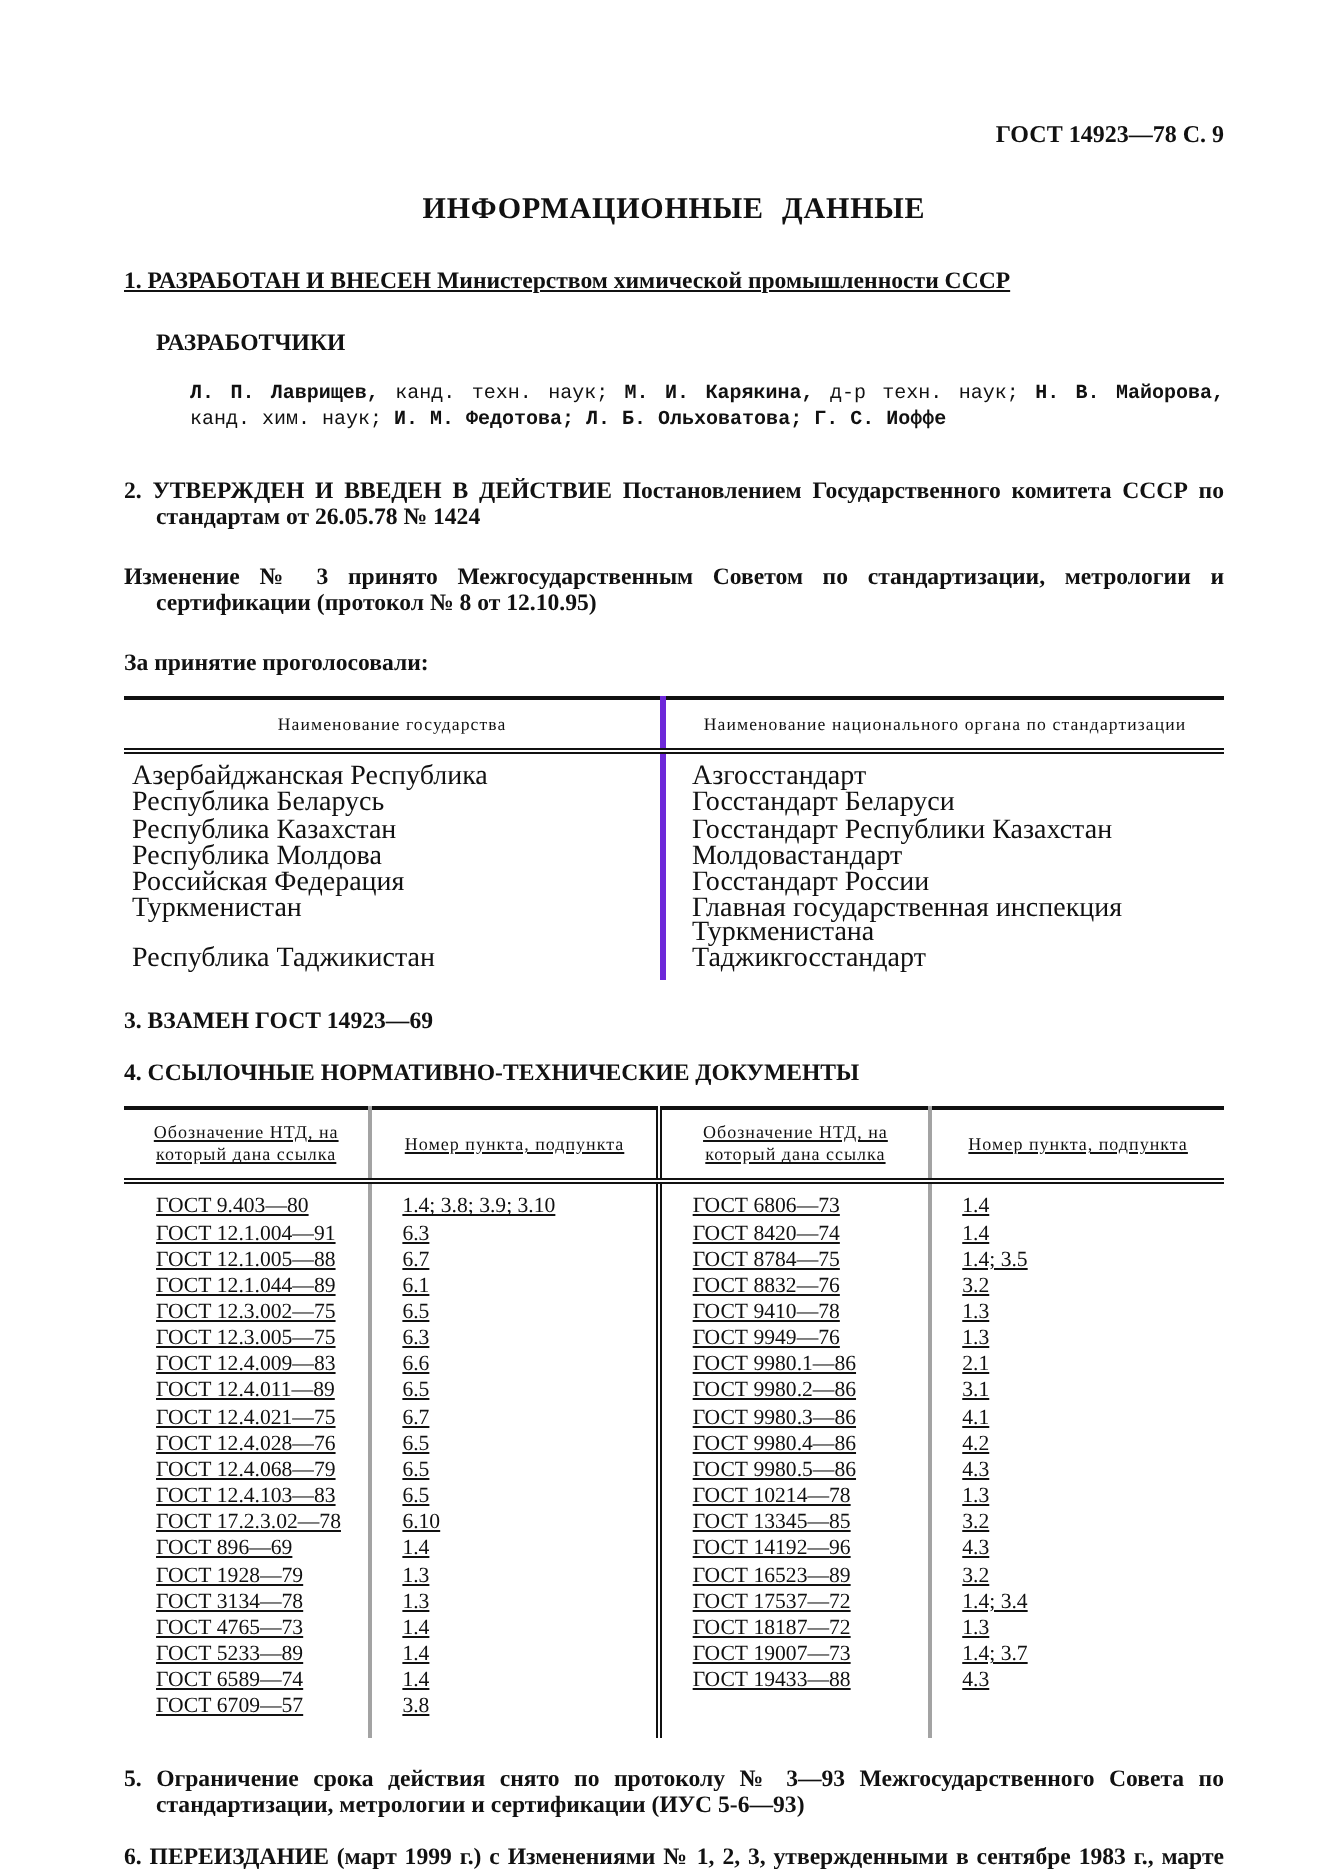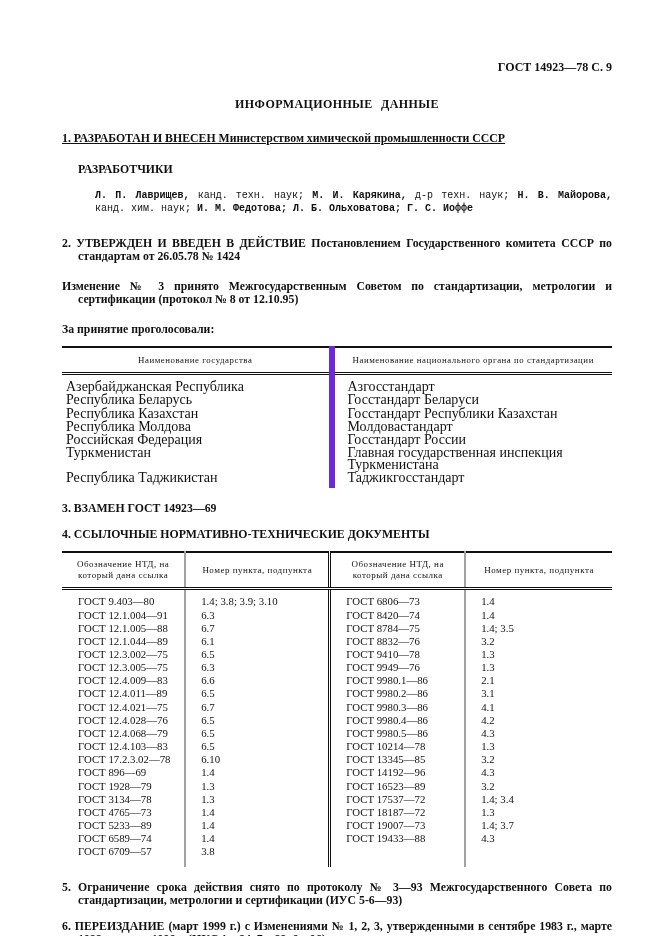--- a/index.html
+++ b/index.html
@@ -5,21 +5,21 @@
   * { box-sizing: border-box; }
   html, body { margin: 0; padding: 0; background: #fff; }
   body {
     width: 661px; height: 936px; overflow: hidden;
     font-family: "Liberation Serif", "DejaVu Serif", serif;
     color: #111;
   }
   .page { width: 661px; height: 936px; padding: 60px 49px 0 62px; background: #fff; }
 
   .page-head { text-align: right; font-weight: bold; font-size: 12px; line-height: 14px; }
-  .title { margin: 23px 0 0; text-align: center; font-weight: bold; font-size: 12px;
+  .title { margin: 23px 0 0; text-align: center; font-weight: bold; font-size: 15px;
            letter-spacing: .4px; word-spacing: 5px; }
 
   p { margin: 0; }
   .sec { font-weight: bold; font-size: 11.8px; line-height: 13.5px; text-align: justify; }
   .hang { padding-left: 16px; text-indent: -16px; }
   .mt20 { margin-top: 20px; text-decoration: underline; } .mt16 { margin-top: 16px; } .mt14 { margin-top: 14px; }
   .mt12 { margin-top: 12px; } .mt22 { margin-top: 22px; }
 
   .dev-heading { margin: 16px 0 0 16px; font-weight: bold; font-size: 11.8px; }
   .devs { margin: 12px 0 0 33px; font-size: 10px; line-height: 13px;
@@ -31,27 +31,27 @@
   th { font-weight: normal; text-align: center; vertical-align: middle;
        border-bottom: 3px double #111; }
   td { vertical-align: top; }
 
   
   .t1 { margin-top: 10px; }
   .t1 th { font-size: 8.8px; letter-spacing: .55px; padding: 7px 4px; line-height: 10px; }
   .t1 .w1 { width: 49%; } .t1 .w2 { width: 51%; }
   .t1 td { font-size: 14px; line-height: 11.3px; }
   .t1 td.c1 { padding-left: 4px; }
-  .t1 td.c2, .t1 th.c2 { border-left: 6px solid #6d28d9; }
+  .t1 td.c2, .t1 th.c2 { border-left: 3px solid #6d28d9; }
   .t1 td.c2 { padding-left: 13px; }
   .t1 tbody tr:first-child td { padding-top: 6px; }
   .t1 tbody tr:last-child td { padding-bottom: 5px; }
 
   
-  .t2 { margin-top: 10px; }
+  .t2 { margin-top: 10px; text-decoration: underline; }
   .t2 th { font-size: 9px; letter-spacing: .5px; padding: 6px 6px; line-height: 11px; }
   .t2 .w1 { width: 22.4%; } .t2 .w2 { width: 26.3%; }
   .t2 .w3 { width: 24.6%; } .t2 .w4 { width: 26.7%; }
   .t2 td { font-size: 10.8px; line-height: 11.15px; }
   .t2 .bl1 { border-left: 2px solid #a3a3a3; }
   .t2 .bl2 { border-left: 3px double #111; }
   .t2 td.c1 { padding-left: 16px; }
   .t2 td.c2, .t2 td.c3, .t2 td.c4 { padding-left: 15px; }
   .t2 tbody tr:first-child td { padding-top: 6px; }
   .t2 tbody tr:last-child td { padding-bottom: 9px; }

